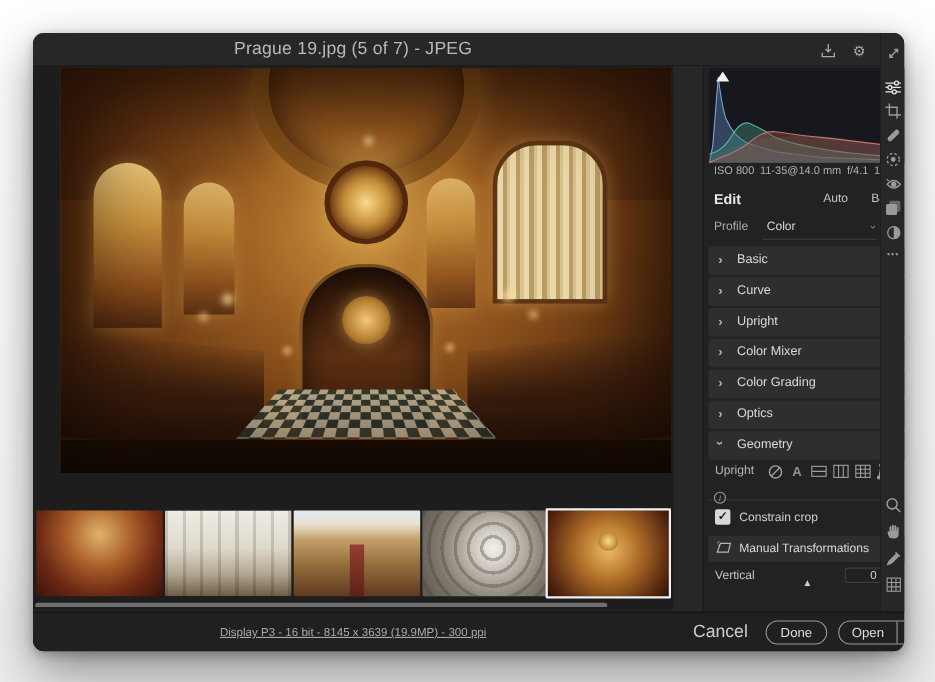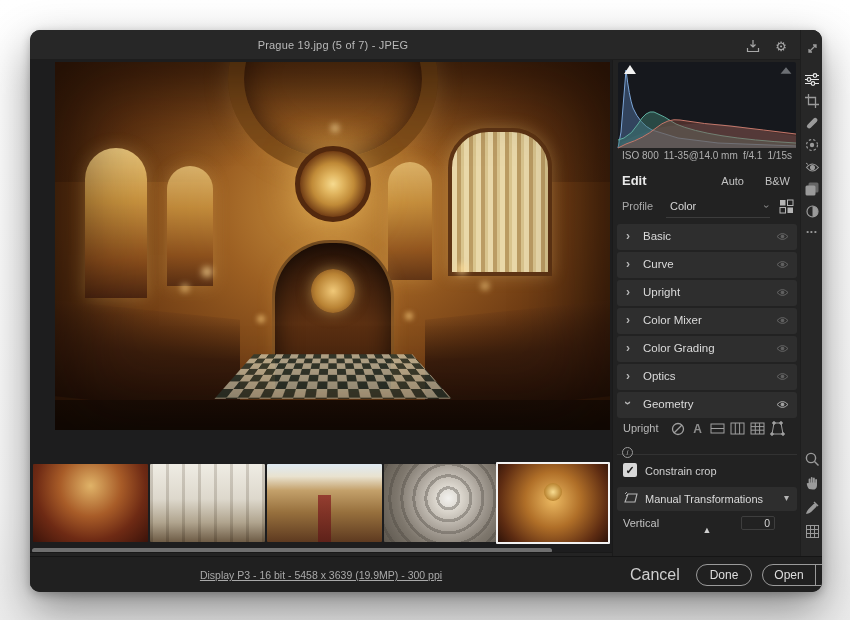--- a/index.html
+++ b/index.html
@@ -11,21 +11,21 @@
     -webkit-font-smoothing:antialiased;
   }
   .window {
     position:absolute; left:30px; top:30px; width:792px; height:562px;
     background:#272727; border-radius:10px;
     box-shadow:0 18px 45px rgba(0,0,0,.42), 0 3px 10px rgba(0,0,0,.25);
     overflow:hidden; color:#cfcfcf;
   }
   
   .titlebar { position:absolute; left:0; top:0; width:792px; height:30px; background:#272727; border-bottom:1px solid #1d1d1d; }
-  .title { position:absolute; left:12px; top:0; width:582px; height:30px; line-height:30px; text-align:center; font-size:11px; color:#b9b9b9; letter-spacing:.2px; }
+  .title { position:absolute; left:0; top:0; width:582px; height:30px; line-height:30px; text-align:center; font-size:16px; color:#b9b9b9; letter-spacing:.2px; }
   .tb-ico { position:absolute; top:7px; width:18px; height:18px; display:flex; align-items:center; justify-content:center; color:#a8a8a8; }
   .tb-export { left:714px; }
   .tb-gear { left:742px; font-size:13px; }
   
   .main { position:absolute; left:0; top:30px; width:582px; height:496px; background:#1d1d1e; }
   .canvas { position:absolute; left:0; top:0; width:582px; height:402px; }
   
   .photo { position:absolute; left:25px; top:2px; width:555px; height:368px; overflow:hidden;
     background:radial-gradient(ellipse at 50% 40%, #c9913f 0%, #9c5f22 30%, #703d14 58%, #371b09 88%); }
   .photo::after { content:""; position:absolute; inset:0; box-shadow:inset 0 0 70px 20px rgba(15,6,2,.55); }
@@ -89,21 +89,21 @@
     font-size:10.5px; color:#a9a9a9; text-decoration:underline; cursor:pointer; }
   .btn-cancel { position:absolute; left:600px; top:0; height:36px; line-height:36px; font-size:16px; color:#cfcfcf; cursor:pointer; }
   .pill { position:absolute; top:7px; height:22px; border:1px solid #9a9a9a; border-radius:11px; font-size:12px; color:#dedede;
     display:flex; align-items:center; justify-content:center; cursor:pointer; }
   .btn-done { left:666px; width:56px; }
   .btn-open { left:732px; width:72px; padding-right:18px; }
   .open-split { position:absolute; right:0; top:0; width:18px; height:20px; border-left:1px solid #9a9a9a;
     display:flex; align-items:center; justify-content:center; }
   .open-split .dd-chev { margin:0; }
   
-  .panel { position:absolute; left:582px; top:30px; width:188px; height:496px; background:#222222; border-left:1px solid #1a1a1a; overflow:hidden; font-size:11px; }
+  .panel { position:absolute; left:609px; top:30px; width:188px; height:496px; background:#222222; border-left:1px solid #1a1a1a; overflow:hidden; font-size:11px; }
   .hist { position:absolute; left:5px; top:2px; width:178px; height:86px; background:#16181d; border-radius:2px; }
   .hist svg { display:block; }
   .clip { position:absolute; width:0; height:0; border-left:6px solid transparent; border-right:6px solid transparent; }
   .clip.l { left:6px; top:3px; border-bottom:9px solid #f2f2f2; }
   .clip.r { right:4px; top:5px; border-bottom:7px solid #6c6f74; transform:scale(.9); }
   .exif { position:absolute; left:5px; top:90px; width:178px; height:16px; display:flex; justify-content:space-between; padding:0 4px;
     font-size:10px; color:#b0b0b0; }
   .edit-hd { position:absolute; left:5px; top:112px; width:178px; height:20px; }
   .edit-hd .t { font-size:13px; font-weight:bold; color:#e9e9e9; position:absolute; left:4px; top:1px; }
   .edit-hd .auto { position:absolute; right:52px; top:3px; color:#c2c2c2; cursor:pointer; }
@@ -479,21 +479,21 @@
     </div>
     <div class="rail-ico" style="top:492px">
       <svg width="13" height="13" viewBox="0 0 13 13" stroke="currentColor" stroke-width="1" fill="none">
           <rect x="0.5" y="0.5" width="12" height="12"></rect>
           <path d="M4.5 .5 V12.5 M8.5 .5 V12.5 M.5 4.5 H12.5 M.5 8.5 H12.5"></path>
         </svg>
     </div>
   </div>
 
   <div class="actionbar">
-    <div class="info-link">Display P3 - 16 bit - 5458 x 3639 (19.9MP) - 300 ppi</div>
+    <div class="info-link">Display P3 - 16 bit - 8145 x 3639 (19.9MP) - 300 ppi</div>
     <div class="btn-cancel">Cancel</div>
     <div class="pill btn-done">Done</div>
     <div class="pill btn-open">
       <span>Open</span>
       <span class="open-split">
           <span class="dd-chev">›</span>
         </span>
     </div>
   </div>
 

